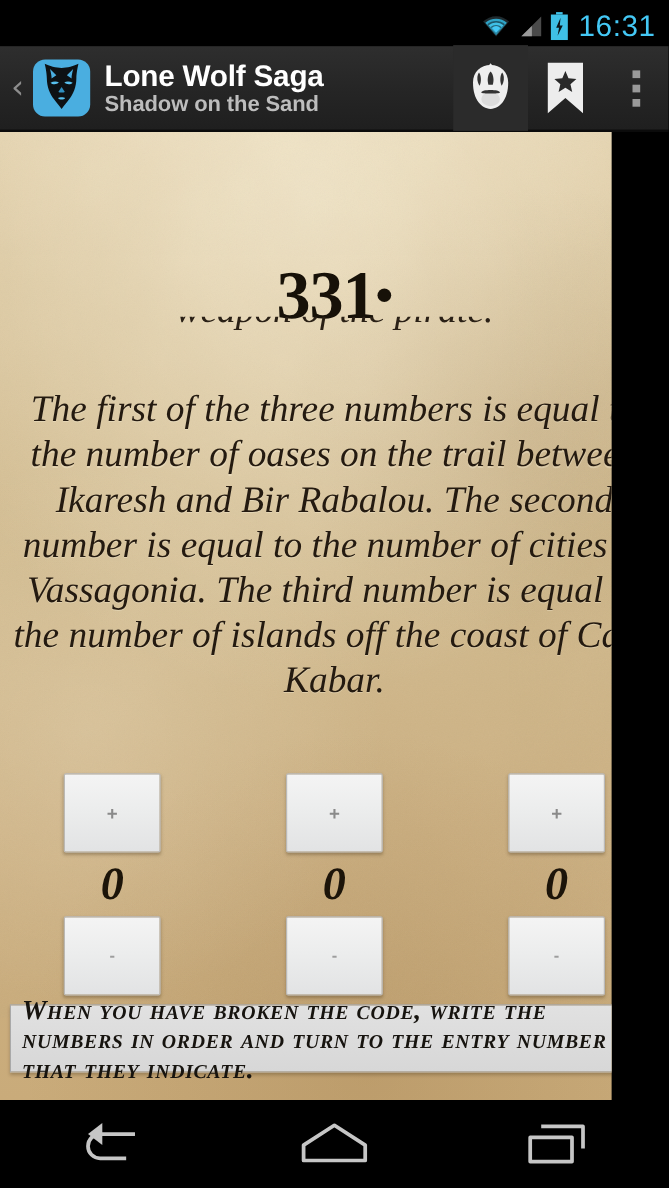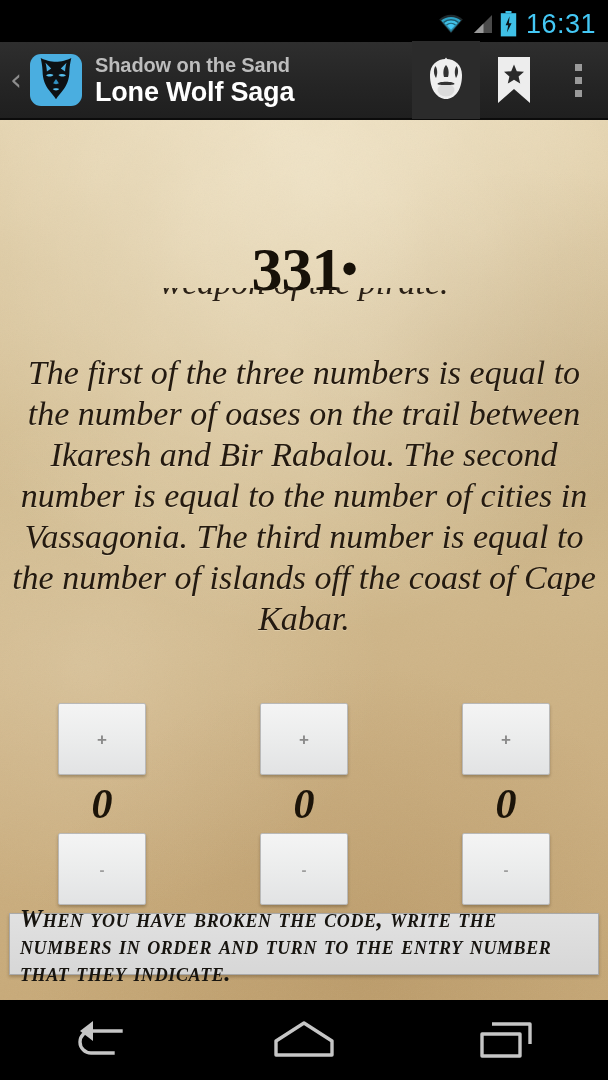--- a/index.html
+++ b/index.html
@@ -82,21 +82,21 @@
     display:flex; flex-direction:column;
     align-items:center; justify-content:center; gap:6px;
   }
   #overflow-dots i {
     display:block; width:7px; height:7px; background:#9a9a9a;
   }
 
   
   #page {
     position:absolute; top:120px; left:0;
-    width:608px; height:880px;
+    width:556px; height:880px;
     background:
       radial-gradient(ellipse 120% 90% at 50% 6%, rgba(255,248,228,0.55) 0%, rgba(255,248,228,0) 58%),
       radial-gradient(ellipse 70% 40% at 14% 62%, rgba(255,247,226,0.22) 0%, rgba(0,0,0,0) 70%),
       radial-gradient(ellipse 60% 35% at 88% 30%, rgba(120,85,40,0.16) 0%, rgba(0,0,0,0) 70%),
       radial-gradient(ellipse 80% 50% at 60% 97%, rgba(150,112,62,0.25) 0%, rgba(0,0,0,0) 70%),
       linear-gradient(180deg,#e4d2ad 0%,#dbc79f 16%,#d2bb8f 46%,#cdb183 72%,#c9ab7a 100%);
     overflow:hidden;
   }
   #grain {
     position:absolute; inset:0; pointer-events:none; opacity:0.35;
@@ -246,22 +246,22 @@
         <path d="M13 6 C13 6 14.5 11 14.5 15 L19 12 Z" fill="#4aaee0"></path>
         <path d="M35 6 C35 6 33.5 11 33.5 15 L29 12 Z" fill="#4aaee0"></path>
         <path d="M13.5 19 C16 17.6 19.4 17.4 21.4 18.8 C19.4 20.6 15.8 21.2 13.5 19 Z" fill="#57c0ee"></path>
         <path d="M34.5 19 C32 17.6 28.6 17.4 26.6 18.8 C28.6 20.6 32.2 21.2 34.5 19 Z" fill="#57c0ee"></path>
         <path d="M24 23 L21 27.5 C22 28.6 26 28.6 27 27.5 Z" fill="#2f8fc0"></path>
         <path d="M20.6 33.5 C21.8 35.4 26.2 35.4 27.4 33.5 C26.2 32.4 21.8 32.4 20.6 33.5 Z" fill="#57c0ee"></path>
       </svg>
     </div>
 
     <div id="titles">
+      <div id="app-title">Lone Wolf Saga</div>
       <div id="app-subtitle">Shadow on the Sand</div>
-      <div id="app-title">Lone Wolf Saga</div>
     </div>
 
     <div id="ab-actions">
       <div class="ab-btn mask-btn">
         <svg width="44" height="46" viewBox="0 0 44 46">
           <path d="M22 2 C13 2 6 8 6 18 C6 26 8 32 11 36 C13.5 39.4 17.6 42 22 42
                    C26.4 42 30.5 39.4 33 36 C36 32 38 26 38 18 C38 8 31 2 22 2 Z" fill="#efefef"></path>
           <path d="M22 0.5 L25.6 5 L18.4 5 Z" fill="#efefef"></path>
           <path d="M11.5 9 C13.5 12 13.8 17 12 21 C9.5 17.5 9.2 12 11.5 9 Z" fill="#333"></path>
           <path d="M32.5 9 C30.5 12 30.2 17 32 21 C34.5 17.5 34.8 12 32.5 9 Z" fill="#333"></path>

